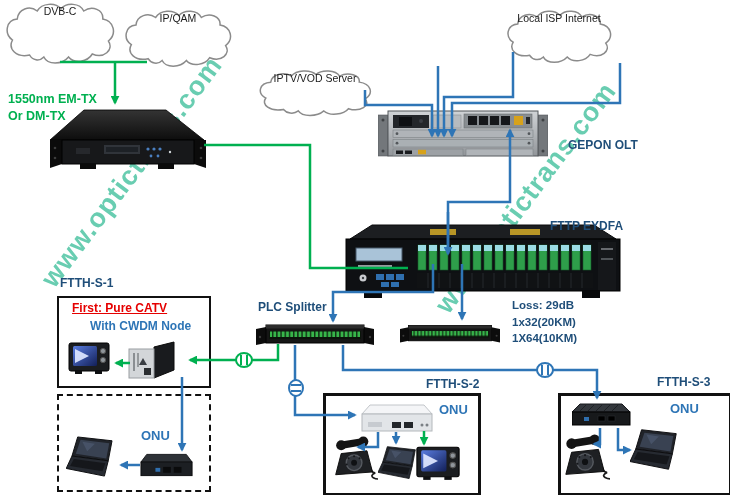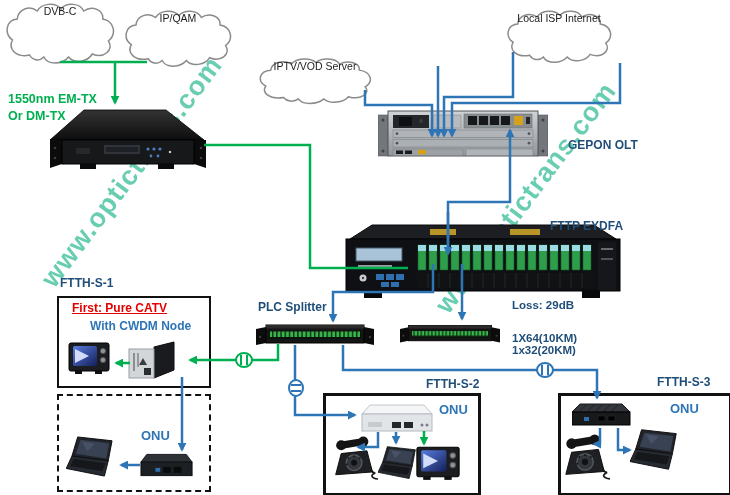--- a/index.html
+++ b/index.html
@@ -63,21 +63,21 @@
 
   <div class="cloud" style="left:122px;top:10px;width:112px;height:58px;">
     <svg viewBox="0 0 120 62" preserveAspectRatio="none">
       <path d="M28,52 C14,55 5,46 10,37 C1,31 3,17 15,16 C16,6 28,2 36,8 C41,0 55,-1 61,6 C67,-1 81,0 85,8 C94,2 106,7 105,16 C117,18 120,31 111,38 C117,47 106,56 94,51 C89,59 75,61 69,54 C62,62 47,62 43,54 C38,59 31,57 28,52 Z" fill="#fff" stroke="#8b8b8b" stroke-width="1.5" vector-effect="non-scaling-stroke"></path>
     </svg>
     <div class="cloud-label">
         <span>IP/QAM</span>
       </div>
   </div>
 
-  <div class="cloud" style="left:256px;top:58px;width:118px;height:47px;">
+  <div class="cloud" style="left:256px;top:70px;width:118px;height:47px;">
     <svg viewBox="0 0 120 62" preserveAspectRatio="none">
       <path d="M28,52 C14,55 5,46 10,37 C1,31 3,17 15,16 C16,6 28,2 36,8 C41,0 55,-1 61,6 C67,-1 81,0 85,8 C94,2 106,7 105,16 C117,18 120,31 111,38 C117,47 106,56 94,51 C89,59 75,61 69,54 C62,62 47,62 43,54 C38,59 31,57 28,52 Z" fill="#fff" stroke="#8b8b8b" stroke-width="1.5" vector-effect="non-scaling-stroke"></path>
     </svg>
     <div class="cloud-label">
         <span>IPTV/VOD Server</span>
       </div>
   </div>
 
 
   <div class="cloud" style="left:504px;top:10px;width:110px;height:54px;">
@@ -415,21 +415,21 @@
   </svg>
 
   <div class="lbl lbl-green" style="left:8px;top:72px;">1550nm EM-TX</div>
   <div class="lbl lbl-green" style="left:8px;top:89px;">Or DM-TX</div>
 
   <div class="lbl lbl-navy" style="left:568px;top:138px;">GEPON OLT</div>
   <div class="lbl lbl-navy" style="left:526px;top:219px;padding-left:24px;">FTTP EYDFA</div>
   <div class="lbl lbl-navy" style="left:258px;top:300px;">PLC Splitter</div>
 
   <div class="lbl lbl-navy-sm" style="left:512px;top:299px;">Loss: 29dB</div>
-  <div class="lbl lbl-navy-sm" style="left:512px;top:316px;margin-top:28px;">1x32(20KM)</div>
+  <div class="lbl lbl-navy-sm" style="left:512px;top:316px;">1x32(20KM)</div>
   <div class="lbl lbl-navy-sm" style="left:512px;top:332px;">1X64(10KM)</div>
 
   <div class="lbl lbl-navy" style="left:60px;top:276px;">FTTH-S-1</div>
   <div class="lbl lbl-red" style="left:72px;top:301px;text-decoration:underline;">First: Pure CATV</div>
   <div class="lbl" style="left:90px;top:319px;color:#2E75B6;font-size:12px;">With CWDM Node</div>
 
   <div class="lbl lbl-blue" style="left:141px;top:428px;">ONU</div>
 
   <div class="lbl lbl-navy" style="left:426px;top:377px;">FTTH-S-2</div>
   <div class="lbl lbl-blue" style="left:439px;top:402px;">ONU</div>

